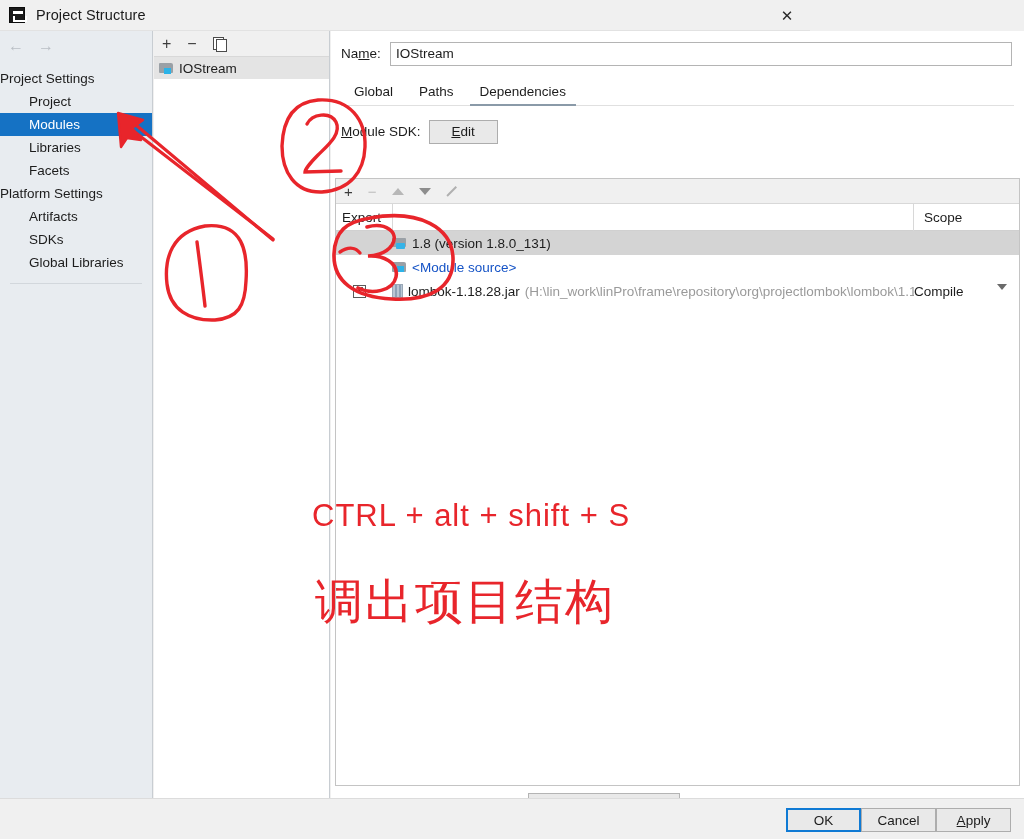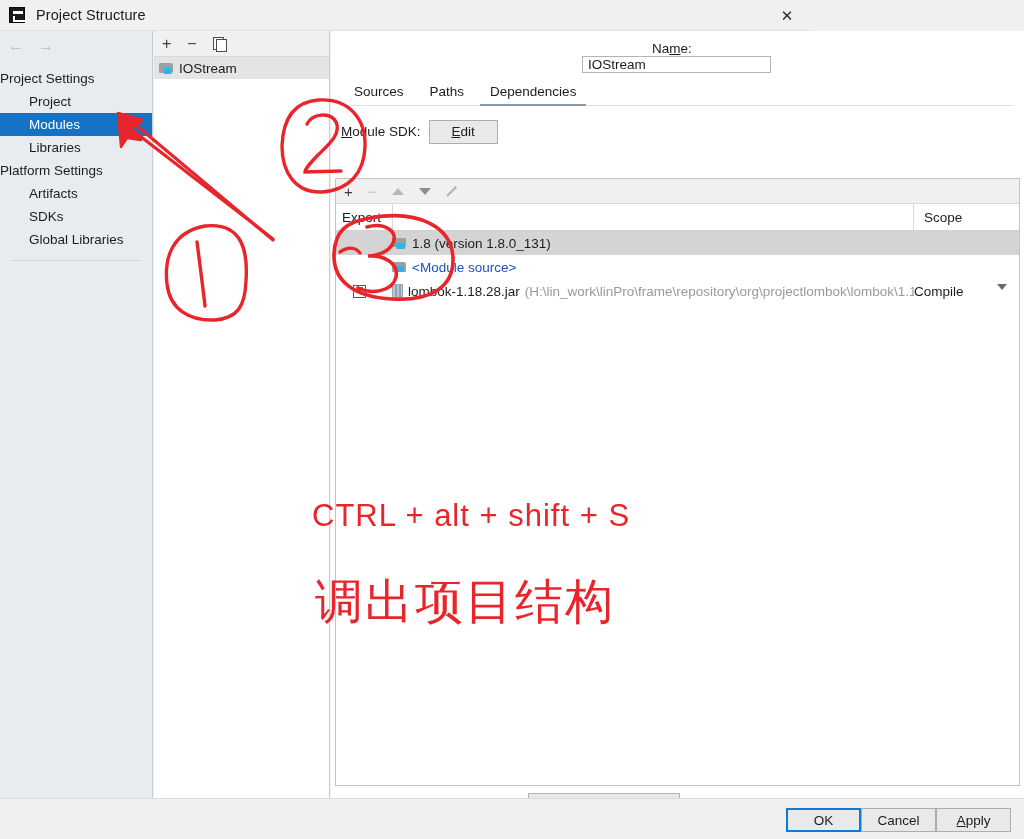--- a/index.html
+++ b/index.html
@@ -123,21 +123,20 @@
   }
 
   
   .content {
     position: absolute; left: 331px; top: 31px; width: 693px; height: 767px;
     background: #ffffff;
   }
   .namerow {
     display: flex; align-items: center; height: 25px;
     margin: 10px 12px 0 10px;
-    flex-direction: column;
   }
   .namelabel { font-size: 13.5px; color: #1c1c1c; width: 49px; }
   .namelabel u { text-decoration: underline; }
   .nameinput {
     flex: 1; height: 24px; border: 1px solid #b4b4b4; background: #fff;
     font-size: 13.5px; color: #1c1c1c; padding: 0 5px;
     font-family: "Liberation Sans", sans-serif;
   }
   .tabs {
     display: flex; align-items: flex-end; gap: 0;
@@ -327,20 +326,21 @@
   <div class="sidebar">
     <div class="nav-arrows">
       <span class="nav-arrow">←</span>
       <span class="nav-arrow">→</span>
     </div>
     <div class="side-list">
       <div class="side-item group">Project Settings</div>
       <div class="side-item child">Project</div>
       <div class="side-item child selected">Modules</div>
       <div class="side-item child">Libraries</div>
+      <div class="side-item child">Facets</div>
       <div class="side-item group">Platform Settings</div>
       <div class="side-item child">Artifacts</div>
       <div class="side-item child">SDKs</div>
       <div class="side-item child">Global Libraries</div>
       <div class="side-divider"></div>
     </div>
   </div>
   <div class="help-btn">?</div>
 
   <div class="modpanel">
@@ -356,21 +356,21 @@
   </div>
 
   <div class="content">
 
     <div class="namerow">
       <span class="namelabel">Na<u>m</u>e:</span>
       <input class="nameinput" type="text" value="IOStream" style="">
     </div>
 
     <div class="tabs">
-      <div class="tab">Sources</div>
+      <div class="tab">Global</div>
       <div class="tab">Paths</div>
       <div class="tab active">Dependencies</div>
     </div>
 
     <div class="sdkrow">
       <span class="sdklabel"><u>M</u>odule SDK:</span>
       <div class="editbtn"><u>E</u>dit</div>
     </div>
 
     <div class="deptable">

